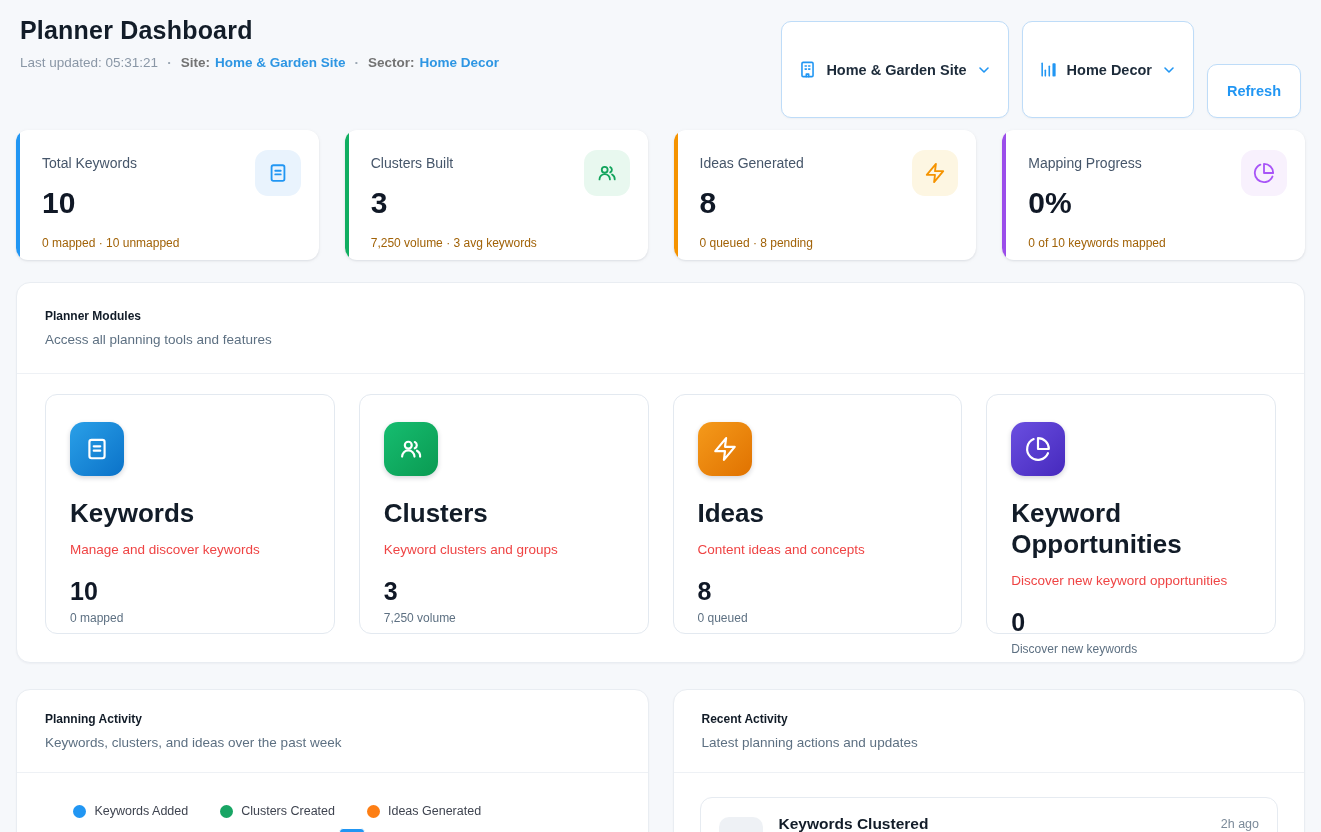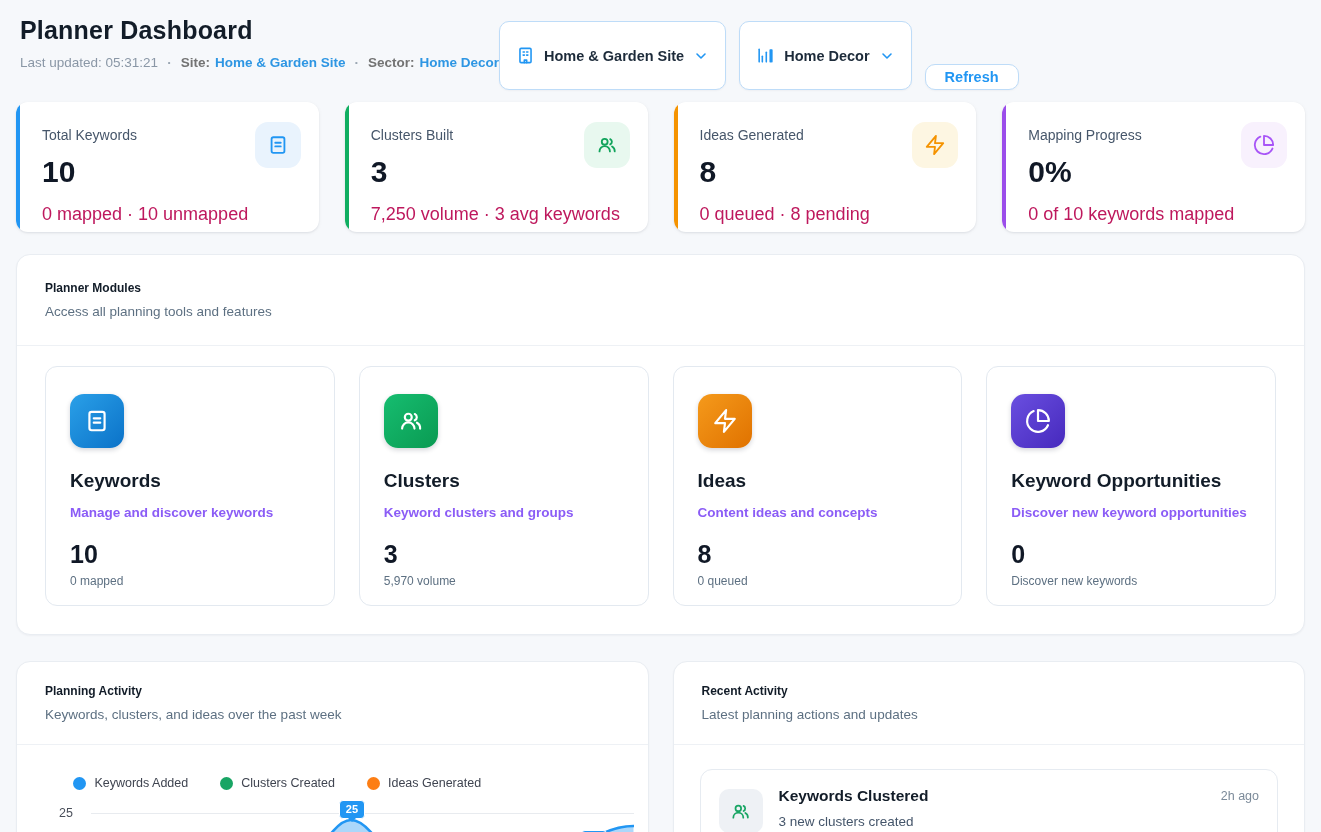--- a/index.html
+++ b/index.html
@@ -5,54 +5,54 @@
   * { box-sizing: border-box; margin: 0; padding: 0; }
   html, body { width: 1321px; height: 832px; overflow: hidden; }
   body {
     background: #f6f8fb;
     font-family: "Liberation Sans", "DejaVu Sans", sans-serif;
     color: #141e2a;
   }
   .page { padding: 16px 16px 0; }
 
   
-  .header { display: flex; justify-content: flex-start; align-items: flex-start; padding: 0 4px; }
+  .header { display: flex; justify-content: space-between; align-items: flex-start; padding: 0 4px; }
   .page-title { font-size: 25px; font-weight: 800; color: #121c28; letter-spacing: .2px; margin-bottom: 10px; }
   .meta { display: flex; align-items: center; gap: 9px; font-size: 13.5px; color: #8a97a6; }
   .meta .strong { color: #737373; font-weight: 700; }
   .meta .link { color: #2e96e3; font-weight: 600; cursor: pointer; }
   .meta .dot { color: #9aa6b2; font-weight: 700; }
   .meta .pair { display: flex; gap: 5px; }
 
   .controls { display: flex; gap: 13px; margin-top: 5px; }
   .btn {
     display: flex; align-items: center; gap: 9px;
     background: #ffffff; border: 1.5px solid #bedcf8; border-radius: 10px;
     padding: 9px 16px; font-size: 14.5px; font-weight: 700; color: #1d2b3a;
     font-family: inherit; cursor: pointer; box-shadow: 0 1px 2px rgba(15,23,42,.04);
   }
   .btn .ico { color: #2196f3; display: flex; }
-  .btn-refresh { color: #2196f3; padding: 4px 19px; margin-top: 43px; }
+  .btn-refresh { color: #2196f3; padding: 18px 19px; margin-top: 43px; }
 
   
   .stats { display: grid; grid-template-columns: repeat(4, 1fr); gap: 26px; margin-top: 12px; }
   .stat {
     position: relative; background: #fff; border-radius: 12px; height: 130px;
     padding: 20px 18px 4px 26px; overflow: hidden;
     box-shadow: 0 1px 2px rgba(15,23,42,.07), 0 1px 4px rgba(15,23,42,.05);
     display: grid; grid-template-columns: 1fr auto; grid-template-rows: auto auto auto;
   }
   .stat-accent { position: absolute; left: 0; top: 0; bottom: 0; width: 4px; }
   .stat-label { font-size: 14px; color: #46566a; padding-top: 5px; grid-column: 1; }
   .stat-icon {
     width: 46px; height: 46px; border-radius: 13px; grid-column: 2; grid-row: 1 / span 2;
     display: flex; align-items: center; justify-content: center;
   }
   .stat-value { font-size: 30px; font-weight: 800; color: #101826; margin-top: 9px; grid-column: 1; }
-  .stat-sub { font-size: 18px; color: #be185d; margin-top: 11px; grid-column: 1 / span 2; }
+  .stat-sub { font-size: 12px; color: #a16207; margin-top: 11px; grid-column: 1 / span 2; }
   .tint-blue   { background: #e9f3fd; color: #2196f3; }
   .tint-green  { background: #e8f8ef; color: #12a45c; }
   .tint-amber  { background: #fdf6e2; color: #f59300; }
   .tint-purple { background: #f8f1fd; color: #a855f7; }
 
   
   .panel {
     background: #fff; border: 1px solid #e9edf2; border-radius: 14px;
     box-shadow: 0 1px 2px rgba(15,23,42,.04);
   }
@@ -67,22 +67,22 @@
   .module-card { border: 1px solid #e3e9f0; border-radius: 12px; padding: 27px 24px; height: 240px; cursor: pointer; background:#fff; }
   .module-icon {
     width: 54px; height: 54px; border-radius: 14px; color: #fff;
     display: flex; align-items: center; justify-content: center;
     box-shadow: 0 2px 5px rgba(15,23,42,.18);
   }
   .grad-blue   { background: linear-gradient(135deg, #2aa0e8, #0b72c8); }
   .grad-green  { background: linear-gradient(135deg, #16bd70, #0a9a52); }
   .grad-orange { background: linear-gradient(135deg, #f59a1b, #e07200); }
   .grad-indigo { background: linear-gradient(135deg, #6a4fe0, #4629bd); }
-  .module-title { font-size: 19px; font-weight: 800; color: #121c28; margin-top: 22px; }
-  .module-desc { font-size: 13.5px; color: #8b5cf6; margin-top: 13px; font-weight: bold; }
+  .module-title { font-size: 26px; font-weight: 800; color: #121c28; margin-top: 22px; }
+  .module-desc { font-size: 13.5px; color: #ef4444; margin-top: 13px; }
   .module-value { font-size: 25px; font-weight: 800; color: #101826; margin-top: 20px; }
   .module-sub { font-size: 12px; color: #5d7082; margin-top: 5px; }
 
   
   .bottom { display: grid; grid-template-columns: 1fr 1fr; gap: 24px; margin-top: 26px; }
   .bottom .panel { height: 320px; overflow: hidden; }
   .bottom .panel-head { padding: 22px 28px; }
 
   
   .legend { display: flex; justify-content: center; gap: 32px; margin: 31px 110px 0 0; }
@@ -260,21 +260,21 @@
           <svg width="26" height="26" viewBox="0 0 24 24" fill="none" stroke="currentColor" stroke-width="2" stroke-linecap="round" stroke-linejoin="round">
               <circle cx="9.5" cy="8.5" r="3.2"></circle>
               <path d="M3.8 19a5.7 5.7 0 0 1 11.4 0"></path>
               <path d="M15.5 5.6a3.2 3.2 0 0 1 0 5.8"></path>
               <path d="M17.5 13.6a5.7 5.7 0 0 1 2.9 5.4"></path>
             </svg>
         </div>
         <div class="module-title">Clusters</div>
         <div class="module-desc">Keyword clusters and groups</div>
         <div class="module-value">3</div>
-        <div class="module-sub">5,970 volume</div>
+        <div class="module-sub">7,250 volume</div>
       </div>
 
       <div class="module-card">
         <div class="module-icon grad-orange">
           <svg width="26" height="26" viewBox="0 0 24 24" fill="none" stroke="currentColor" stroke-width="2" stroke-linecap="round" stroke-linejoin="round">
               <polygon points="13 2 3 14 12 14 11 22 21 10 12 10 13 2"></polygon>
             </svg>
         </div>
         <div class="module-title">Ideas</div>
         <div class="module-desc">Content ideas and concepts</div>

